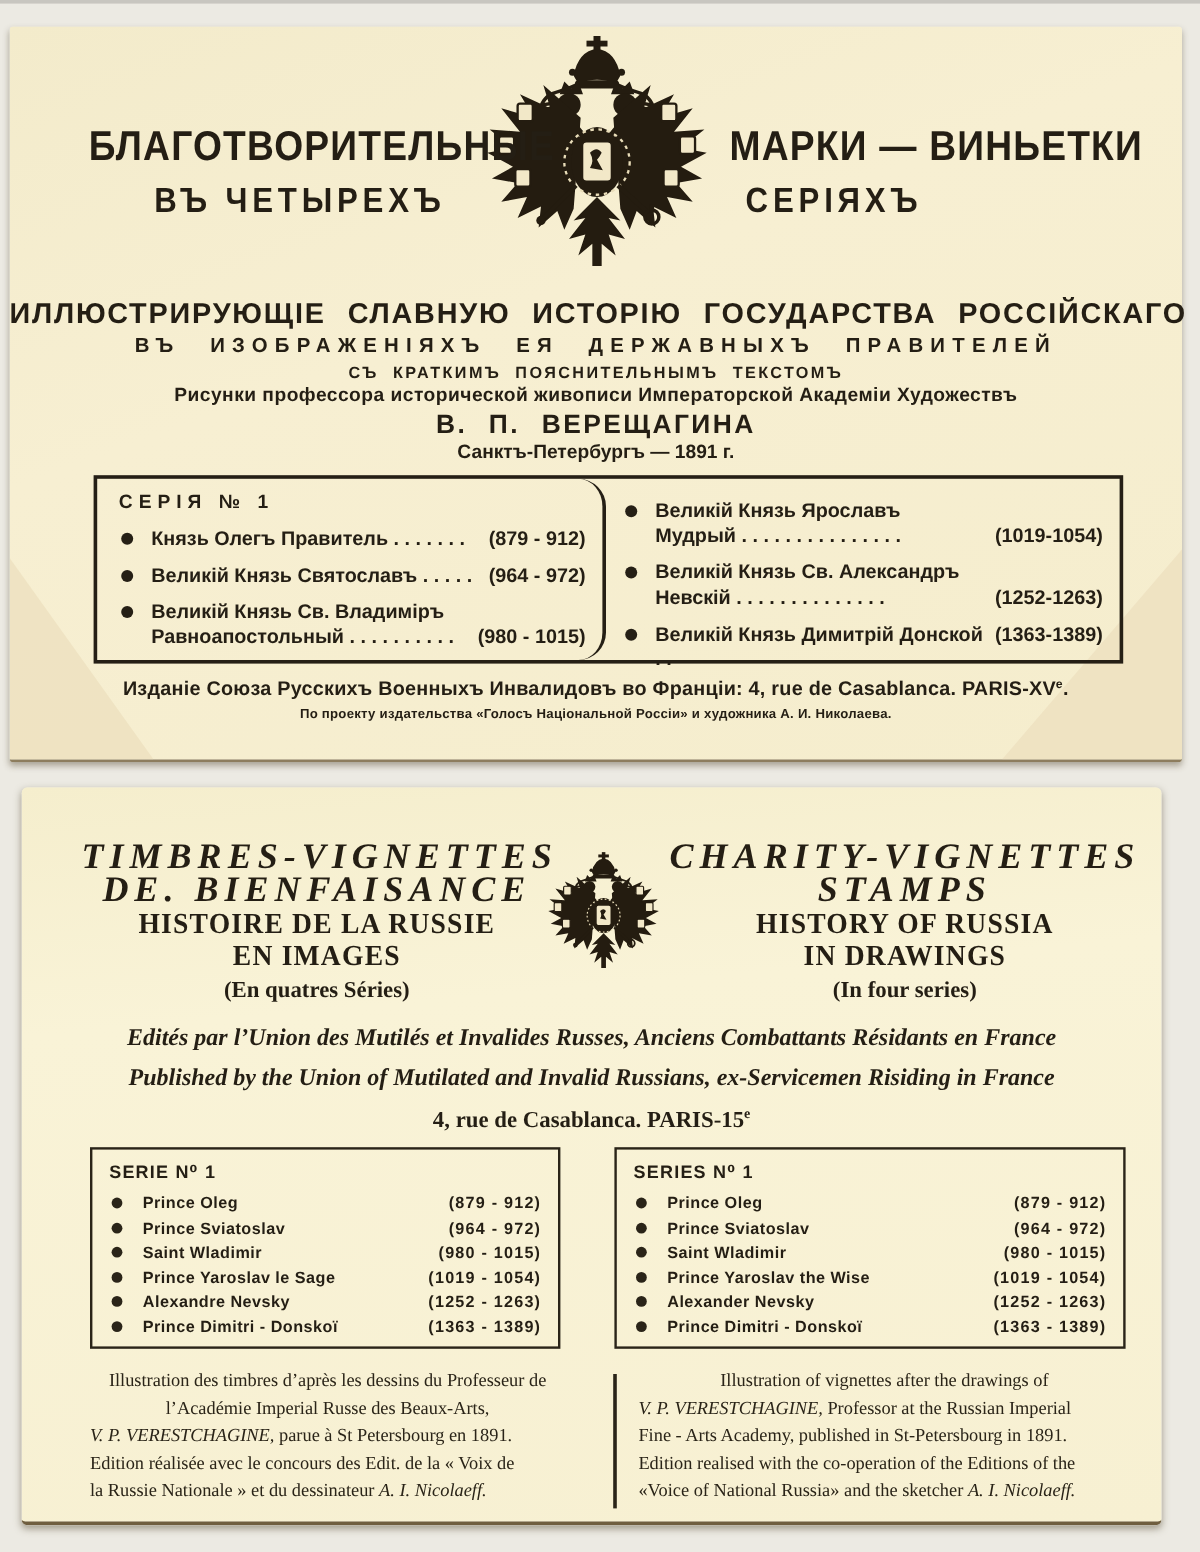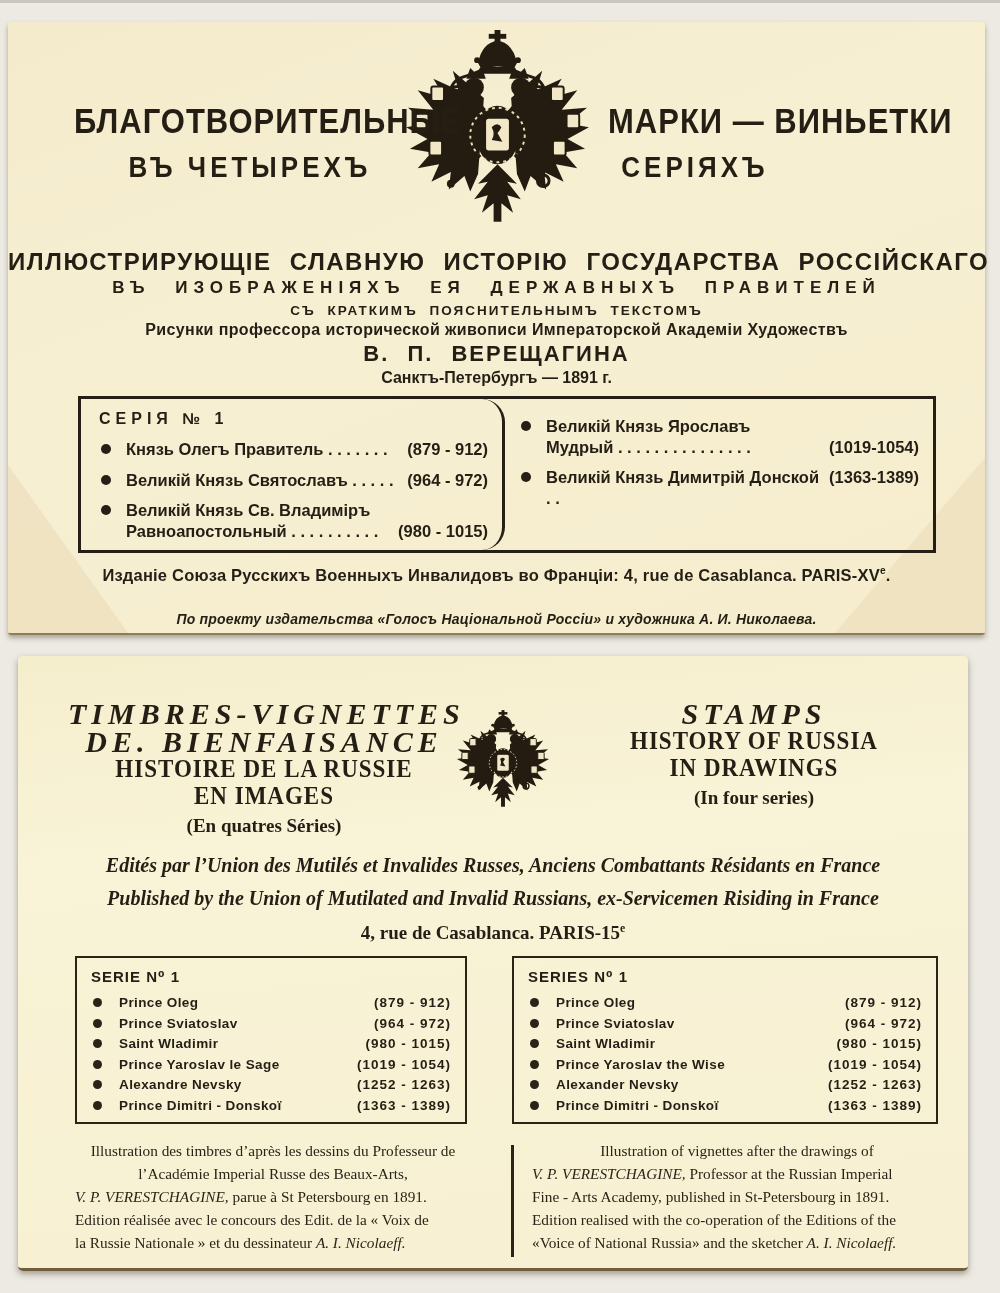--- a/index.html
+++ b/index.html
@@ -37,21 +37,21 @@
             border:3px solid #251f15;display:flex;box-sizing:border-box;}
   .ru-col-l{width:424px;border-right:3px solid #251f15;padding:11px 14px 6px 18px;box-sizing:border-box;border-radius:23px;}
   .ru-col-r{flex:1;padding:17px 14px 6px 14px;box-sizing:border-box;}
   .ru-th{font-weight:bold;font-size:16px;letter-spacing:5px;margin-bottom:11px;}
   .trow{display:flex;margin-bottom:10px;font-weight:bold;font-size:16.5px;line-height:1.25;}
   .bdot{flex:none;width:10px;height:10px;border-radius:50%;background:#251f15;margin:5px 15px 0 2px;}
   .tlines{flex:1;}
   .tline{display:flex;justify-content:space-between;}
   .tdate{white-space:nowrap;margin-left:6px;}
   .ru-f1{top:543px;font-size:16.5px;letter-spacing:.2px;}
-  .ru-f2{top:589px;font-size:14px;letter-spacing:.2px;font-style:italic;}
+  .ru-f2{top:567px;font-size:11px;letter-spacing:.2px;}
   sup{font-size:62%;}
   
   .bottom-card{left:18px;top:656px;width:950px;height:612px;border-radius:5px;
                background:linear-gradient(175deg,#f5eecd 0%,#f9f3d7 30%,#f7f0d2 100%);
                border-bottom:3px solid #6f5e3f;box-shadow:0 3px 6px rgba(90,80,55,.5);}
   .lang-title{position:absolute;text-align:center;font-family:"Liberation Serif","DejaVu Serif",serif;
               font-weight:bold;}
   .lang-title.fr{left:50px;top:44px;width:392px;}
   .lang-title.en{left:540px;top:44px;width:392px;}
   .lt-i{font-style:italic;font-size:30px;letter-spacing:5px;line-height:28px;white-space:nowrap;}
@@ -189,20 +189,32 @@
             </div>
           <div class="tline">
             <span>Мудрый  . . . . . . . . . . . . . . .</span>
             <span class="tdate">(1019-1054)</span>
           </div>
         </div>
       </div>
       <div class="trow">
         <span class="bdot"></span>
         <div class="tlines">
+          <div class="tline">
+              <span>Великій Князь Св. Александръ</span>
+            </div>
+          <div class="tline">
+            <span>Невскій  . . . . . . . . . . . . . .</span>
+            <span class="tdate">(1252-1263)</span>
+          </div>
+        </div>
+      </div>
+      <div class="trow">
+        <span class="bdot"></span>
+        <div class="tlines">
             <div class="tline">
           <span>Великій Князь Димитрій Донской . .</span>
           <span class="tdate">(1363-1389)</span>
         </div>
           </div>
       </div>
     </div>
   </div>
 
   <div class="ctr ru-f1"><span>Изданіе Союза Русскихъ Военныхъ Инвалидовъ во Франціи: 4, rue de Casablanca. PARIS-XV</span><sup>e</sup><span>.</span></div>
@@ -217,20 +229,21 @@
     <div class="lt-b">HISTOIRE DE LA RUSSIE</div>
     <div class="lt-b">EN IMAGES</div>
     <div class="lt-s">(En quatres Séries)</div>
   </div>
 
   <svg class="eagle eagle-small" viewBox="0 0 200 220">
       <use href="#eagle-def"></use>
     </svg>
 
   <div class="lang-title en">
+    <div class="lt-i">CHARITY-VIGNETTES</div>
     <div class="lt-i">STAMPS</div>
     <div class="lt-b">HISTORY OF RUSSIA</div>
     <div class="lt-b">IN DRAWINGS</div>
     <div class="lt-s">(In four series)</div>
   </div>
 
   <div class="ed-line ed1">Edités par l’Union des Mutilés et Invalides Russes, Anciens Combattants Résidants en France</div>
   <div class="ed-line ed2">Published by the Union of Mutilated and Invalid Russians, ex-Servicemen Risiding in France</div>
   <div class="ed-line ed3"><span>4, rue de Casablanca. PARIS-15</span><sup>e</sup></div>
 

